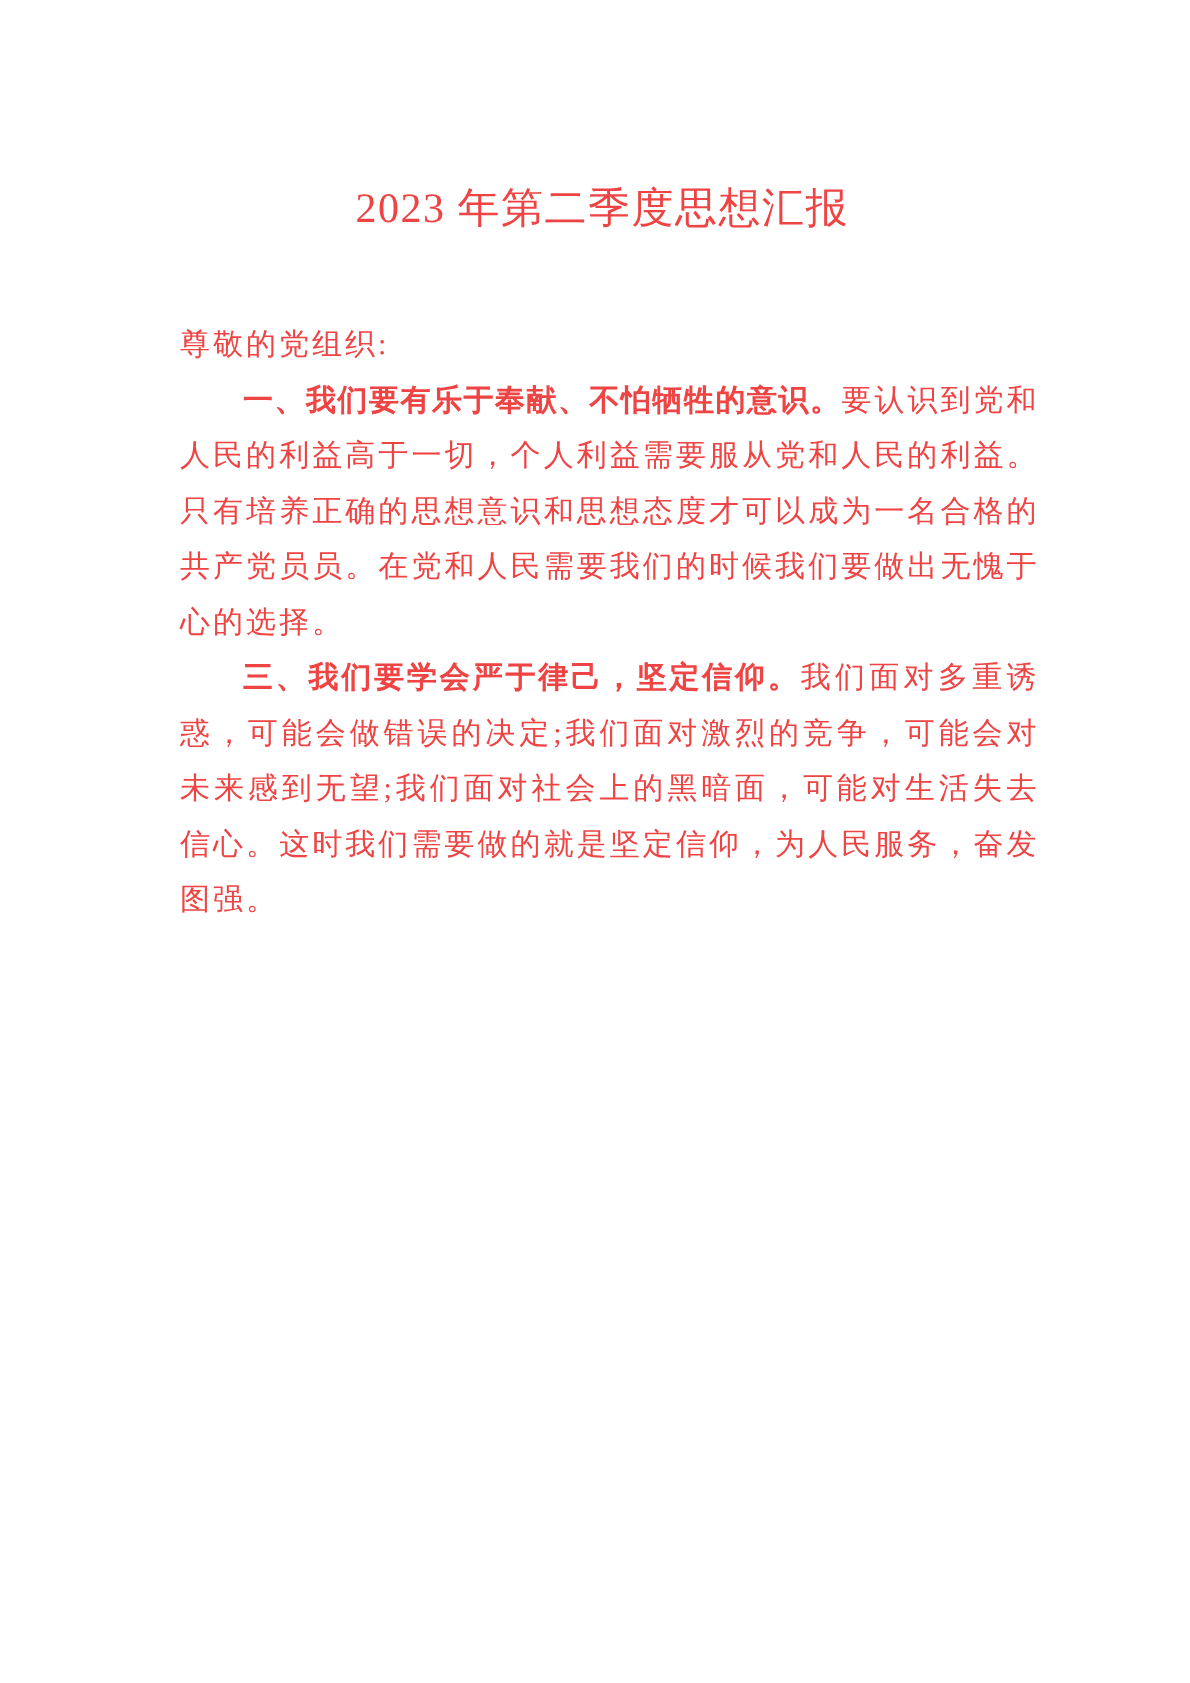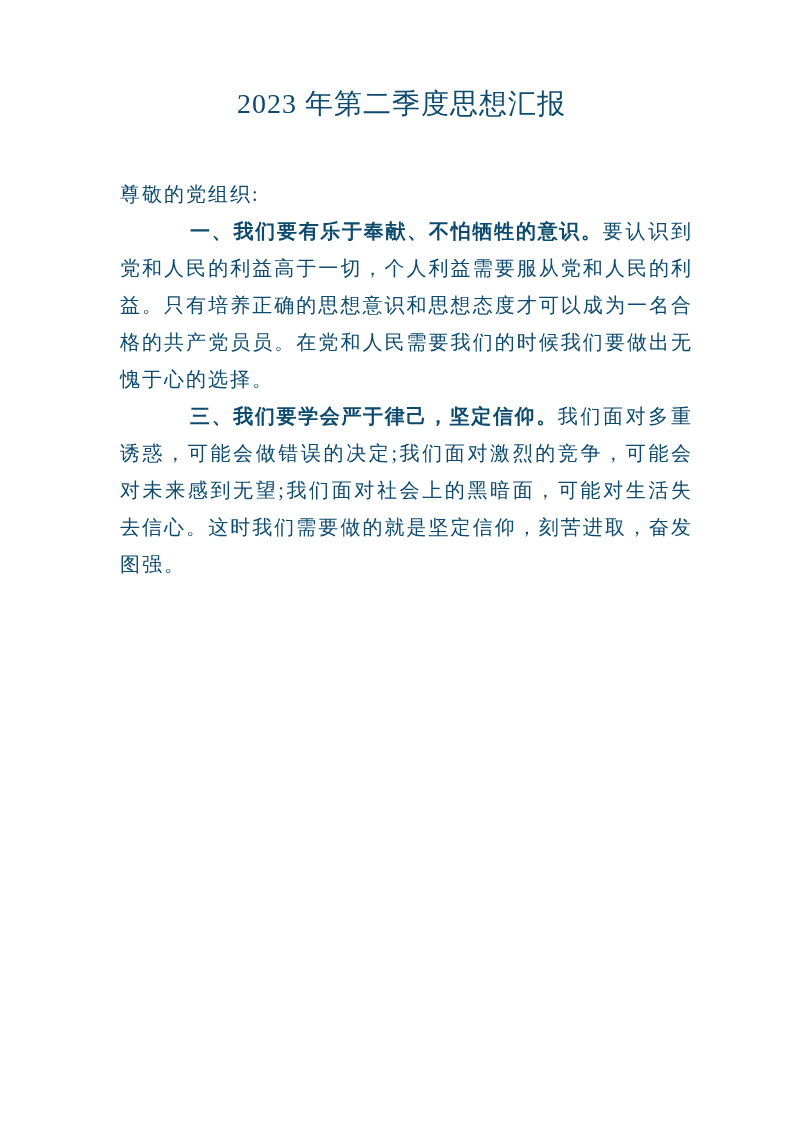--- a/index.html
+++ b/index.html
@@ -6,23 +6,23 @@
     margin: 0;
     padding: 0;
     background: #ffffff;
   }
   .page {
     position: relative;
     width: 793px;
     height: 1122px;
     background: #ffffff;
     box-sizing: border-box;
-    padding: 84px 100px 0 120px;
+    padding: 120px 100px 0 120px;
     font-family: "Liberation Serif", "DejaVu Serif", serif;
-    color: #0c4a6e;
+    color: #ef4444;
     overflow: hidden;
   }
   .doc-title {
     font-size: 28px;
     font-weight: 400;
     text-align: center;
     margin: 0 0 52px -10px;
     line-height: 40px;
     letter-spacing: 1px;
     white-space: nowrap;
@@ -38,32 +38,31 @@
   .salutation {
     text-indent: 0;
   }
   .para {
     text-indent: 42px;
   }
   .sec-head {
     font-weight: bold;
     font-family: Liberation Sans, sans-serif;
     letter-spacing: 1px;
-    margin-left: 28px;
   }
 </style>
 </head>
 <body>
 
 <div class="page">
 
   <h1 class="doc-title">2023 年第二季度思想汇报</h1>
 
   <p class="line salutation">尊敬的党组织:</p>
 
 
   <p class="para"><span class="sec-head">一、我们要有乐于奉献、不怕牺牲的意识。</span><span>要认识到党和人民的利益高于一切，个人利益需要服从党和人民的利益。只有培养正确的思想意识和思想态度才可以成为一名合格的共产党员员。在党和人民需要我们的时候我们要做出无愧于心的选择。</span></p>
 
 
-  <p class="para"><span class="sec-head">三、我们要学会严于律己，坚定信仰。</span><span>我们面对多重诱惑，可能会做错误的决定;我们面对激烈的竞争，可能会对未来感到无望;我们面对社会上的黑暗面，可能对生活失去信心。这时我们需要做的就是坚定信仰，刻苦进取，奋发图强。</span></p>
+  <p class="para"><span class="sec-head">三、我们要学会严于律己，坚定信仰。</span><span>我们面对多重诱惑，可能会做错误的决定;我们面对激烈的竞争，可能会对未来感到无望;我们面对社会上的黑暗面，可能对生活失去信心。这时我们需要做的就是坚定信仰，为人民服务，奋发图强。</span></p>
 
 
 </div>
 
 </body></html>

